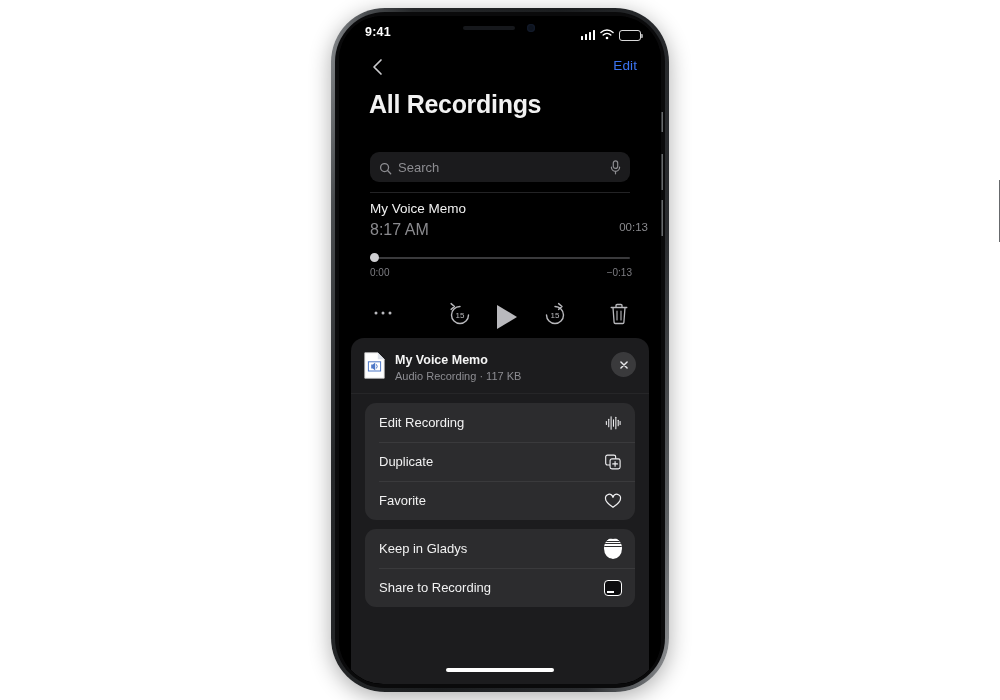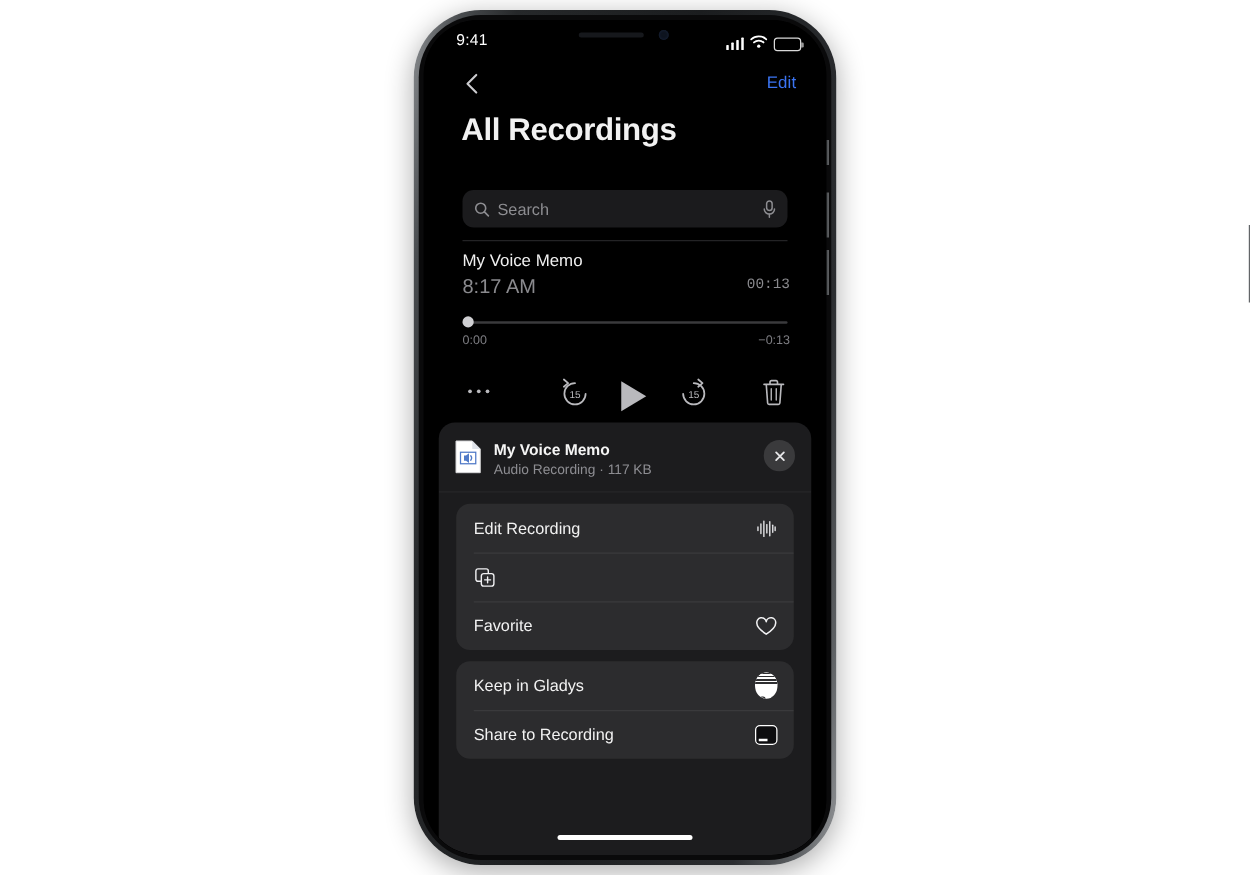--- a/index.html
+++ b/index.html
@@ -73,21 +73,21 @@
   }
 
   
   .statusbar {
     position: absolute; left: 0; top: 0; width: 100%; height: 34px;
     z-index: 35;
     color: #fff;
   }
   .sb-time {
     position: absolute; left: 26px; top: 9px;
-    font-size: 12.5px; font-weight: normal; letter-spacing: .2px;
+    font-size: 12.5px; font-weight: bold; letter-spacing: .2px;
   }
   .sb-right {
     position: absolute; right: 20px; top: 10px;
     display: flex; align-items: center; gap: 5px;
   }
   .sig { display: flex; align-items: flex-end; gap: 1.5px; height: 10px; }
   .sig i { display:block; width: 2.5px; background: #fff; border-radius: .5px; }
   .sig i:nth-child(1){ height: 4px; }
   .sig i:nth-child(2){ height: 6px; }
   .sig i:nth-child(3){ height: 8px; }
@@ -137,22 +137,22 @@
   
   .rec-title {
     position: absolute; left: 31px; top: 185px;
     font-size: 13.5px; color: #f0f0f0; font-weight: 500;
   }
   .rec-time {
     position: absolute; left: 31px; top: 205px;
     font-size: 16px; color: #8a8a8e;
   }
   .rec-dur {
-    position: absolute; right: 29px; top: 205px;
-    font-size: 11.5px; color: #8a8a8e; font-family: Liberation Mono, monospace;
+    position: absolute; right: 13px; top: 205px;
+    font-size: 11.5px; color: #8a8a8e;
   }
 
   .scrub-track {
     position: absolute; left: 31px; top: 241px;
     width: 260px; height: 2px; background: #3a3a3c; border-radius: 1px;
   }
   .scrub-knob {
     position: absolute; left: 31px; top: 237px;
     width: 9px; height: 9px; border-radius: 50%; background: #cfcfd2;
   }
@@ -374,20 +374,21 @@
                       <line x1="7.5" y1="3" x2="7.5" y2="16"></line>
                       <line x1="10" y1="6" x2="10" y2="13"></line>
                       <line x1="12.5" y1="3.5" x2="12.5" y2="15.5"></line>
                       <line x1="15" y1="6.5" x2="15" y2="12.5"></line>
                       <line x1="17" y1="8" x2="17" y2="11"></line>
                     </g>
                   </svg>
                 </span>
               </div>
               <div class="row">
+                <span class="row-label">Duplicate</span>
                 <span class="row-icon">
                   <svg viewBox="0 0 19 19" width="18" height="18" aria-hidden="true">
                     <rect x="1.8" y="2.2" width="10.5" height="10.5" rx="1.8" fill="none" stroke="#f0f0f2" stroke-width="1.2"></rect>
                     <rect x="6.4" y="6.2" width="10.6" height="10.6" rx="2" fill="#2c2c2e" stroke="#f0f0f2" stroke-width="1.2"></rect>
                     <path d="M11.7 9 V14 M9.2 11.5 H14.2" stroke="#f0f0f2" stroke-width="1.2" stroke-linecap="round"></path>
                   </svg>
                 </span>
               </div>
               <div class="row">
                 <span class="row-label">Favorite</span>

